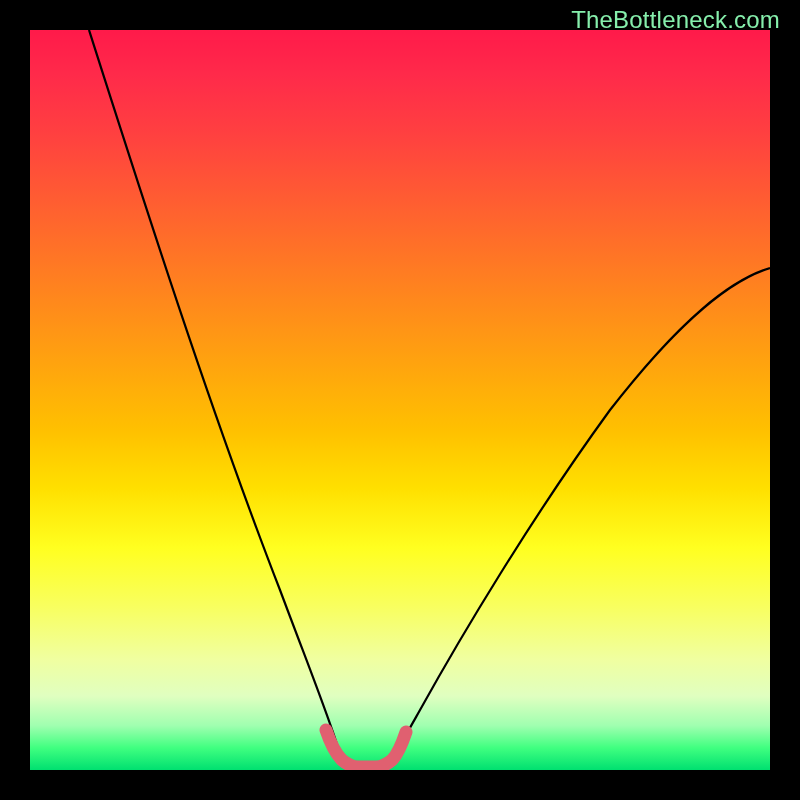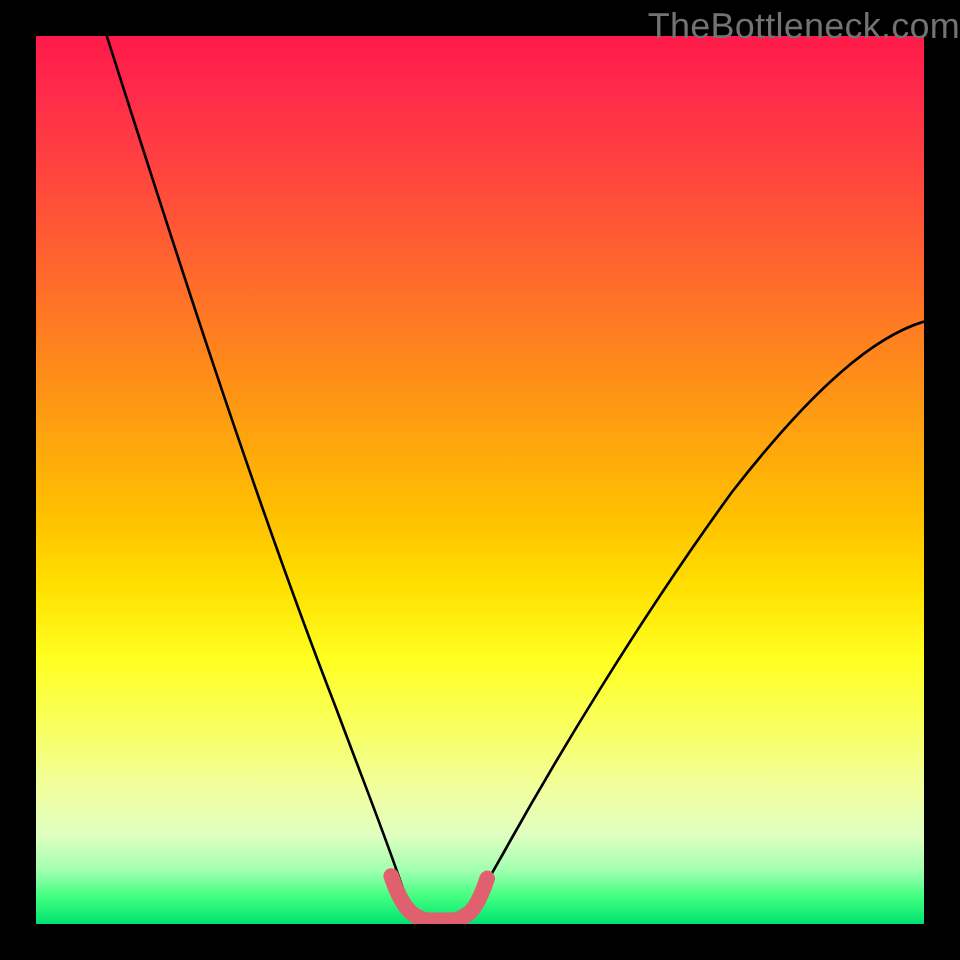--- a/index.html
+++ b/index.html
@@ -7,23 +7,23 @@
     width: 800px;
     height: 800px;
     background: #000;
     position: relative;
     font-family: Arial, sans-serif;
     overflow: hidden;
   }
   .watermark {
     position: absolute;
     top: 6px;
-    right: 0;
-    color: #737373;
-    font-size: 30px;
+    right: 20px;
+    color: #86efac;
+    font-size: 24px;
     font-weight: 500;
     z-index: 10;
     letter-spacing: 0.2px;
   }
   .plot-area {
     position: absolute;
     left: 30px;
     top: 30px;
     width: 740px;
     height: 740px;

